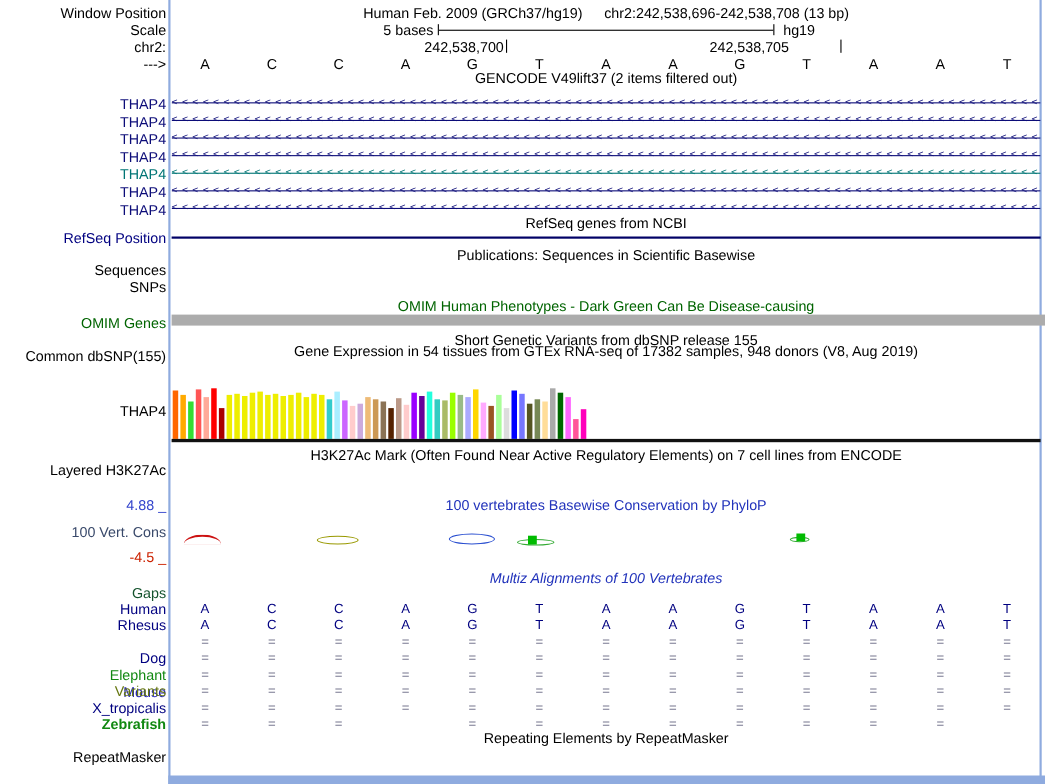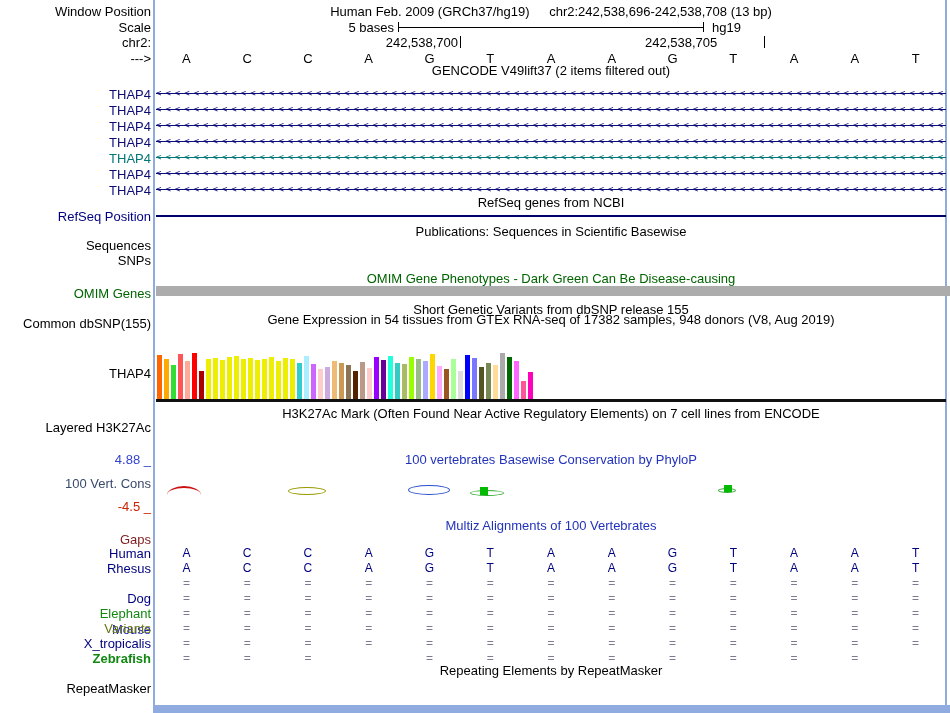--- a/index.html
+++ b/index.html
@@ -73,21 +73,21 @@
 <div class="title" style="top:63px">GENCODE V49lift37 (2 items filtered out)</div>
 
 <div class="title" style="top:195px">RefSeq genes from NCBI</div>
 <div class="side-label" style="top: 209px; color: rgb(0, 0, 128);">RefSeq Position</div>
 <div class="abs" style="top: 215px; left: 156px; width: 790px; height: 2px; background: rgb(0, 0, 102);"></div>
 
 <div class="title" style="top:224px">Publications: Sequences in Scientific Basewise</div>
 <div class="side-label" style="top:238px">Sequences</div>
 <div class="side-label" style="top:253px">SNPs</div>
 
-<div class="title" style="top: 271px; color: rgb(0, 100, 0);">OMIM Gene Phenotypes - Dark Green Can Be Disease-causing</div>
+<div class="title" style="top: 271px; color: rgb(0, 100, 0);">OMIM Human Phenotypes - Dark Green Can Be Disease-causing</div>
 <div class="side-label" style="top: 286px; color: rgb(0, 100, 0);">OMIM Genes</div>
 <div class="abs" style="top: 286px; left: 156px; width: 794px; height: 10px; background: rgb(172, 172, 172);"></div>
 
 <div class="title" style="top:302px">Short Genetic Variants from dbSNP release 155</div>
 <div class="side-label" style="top:316px">Common dbSNP(155)</div>
 
 <div class="title" style="top:312px">Gene Expression in 54 tissues from GTEx RNA-seq of 17382 samples, 948 donors (V8, Aug 2019)</div>
 <div class="side-label" style="top:366px">THAP4</div>
 <div class="abs" id="gtex-bars" style="top:352px; left:157px; width:790px; height:47px">
     <div class="gtex-bar" style="left: 0px; width: 5px; top: 3px; height: 44px; background: rgb(255, 102, 0);"></div>
@@ -148,22 +148,22 @@
 <div class="abs" style="top: 399px; left: 156px; width: 790px; height: 3px; background: rgb(17, 17, 17);"></div>
 
 <div class="title" style="top:406px">H3K27Ac Mark (Often Found Near Active Regulatory Elements) on 7 cell lines from ENCODE</div>
 <div class="side-label" style="top:420px">Layered H3K27Ac</div>
 
 <div class="side-label" style="top: 452px; color: rgb(51, 68, 204);">4.88 _</div>
 <div class="title" style="top: 452px; color: rgb(34, 51, 187);">100 vertebrates Basewise Conservation by PhyloP</div>
 <div class="side-label" style="top: 476px; color: rgb(58, 74, 107);">100 Vert. Cons</div>
 <div class="side-label" style="top: 499px; color: rgb(204, 34, 0);">-4.5 _</div>
 
-<div class="title" style="top: 518px; color: rgb(34, 51, 187);">Multiz Alignments of 100 Vertebrates</div>
-<div class="side-label" style="top: 532px; color: #7f1d1d;">Gaps</div>
+<div class="title" style="top: 518px; color: rgb(34, 51, 187); font-style: italic;">Multiz Alignments of 100 Vertebrates</div>
+<div class="side-label" style="top: 532px; color: #14532d;">Gaps</div>
 
 <div class="title" style="top:663px">Repeating Elements by RepeatMasker</div>
 <div class="side-label" style="top:681px">RepeatMasker</div>
 
 <div class="side-label" style="top: 87px; color: rgb(12, 12, 120);">THAP4</div>
 <div class="arrowline" style="top: 87px;">
     <div class="aline" style="background: rgb(12, 12, 120);"></div>
     <div class="achars" style="color: rgb(12, 12, 120);">&lt;&lt;&lt;&lt;&lt;&lt;&lt;&lt;&lt;&lt;&lt;&lt;&lt;&lt;&lt;&lt;&lt;&lt;&lt;&lt;&lt;&lt;&lt;&lt;&lt;&lt;&lt;&lt;&lt;&lt;&lt;&lt;&lt;&lt;&lt;&lt;&lt;&lt;&lt;&lt;&lt;&lt;&lt;&lt;&lt;&lt;&lt;&lt;&lt;&lt;&lt;&lt;&lt;&lt;&lt;&lt;&lt;&lt;&lt;&lt;&lt;&lt;&lt;&lt;&lt;&lt;&lt;&lt;&lt;&lt;&lt;&lt;&lt;&lt;&lt;&lt;&lt;&lt;&lt;&lt;&lt;&lt;&lt;&lt;&lt;&lt;&lt;&lt;&lt;&lt;</div>
   </div>
 <div class="side-label" style="top: 103px; color: rgb(12, 12, 120);">THAP4</div>

